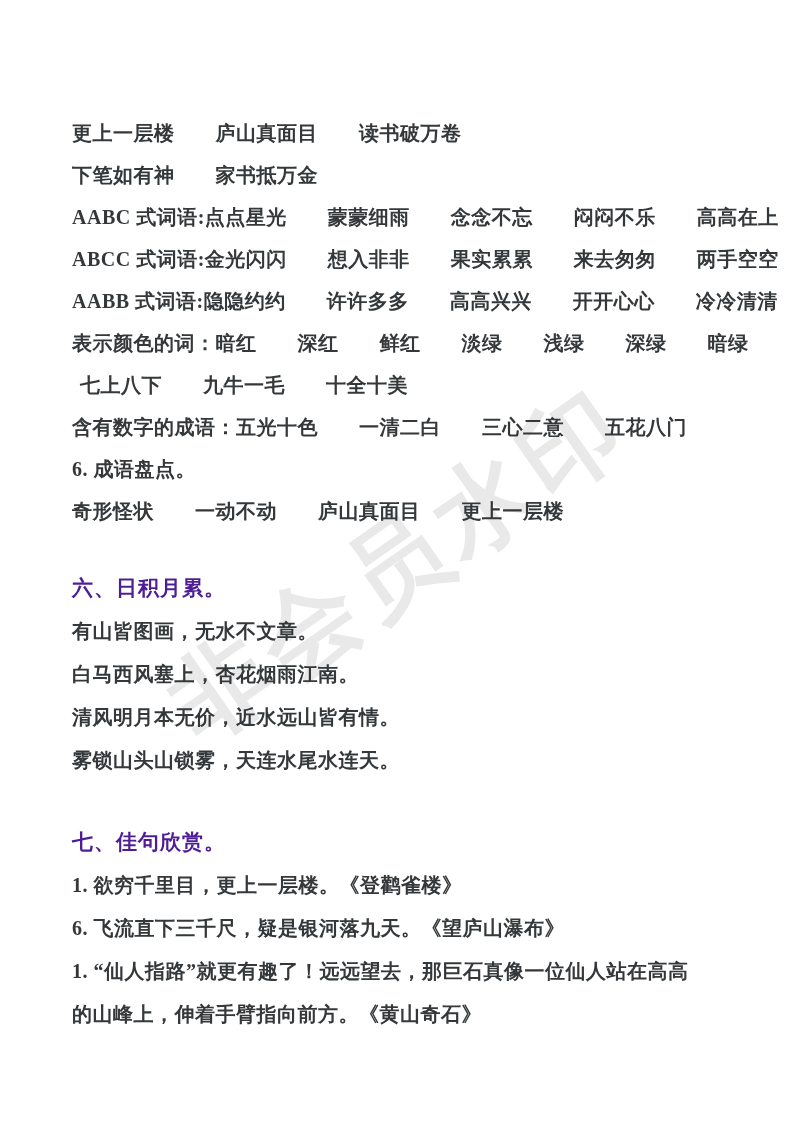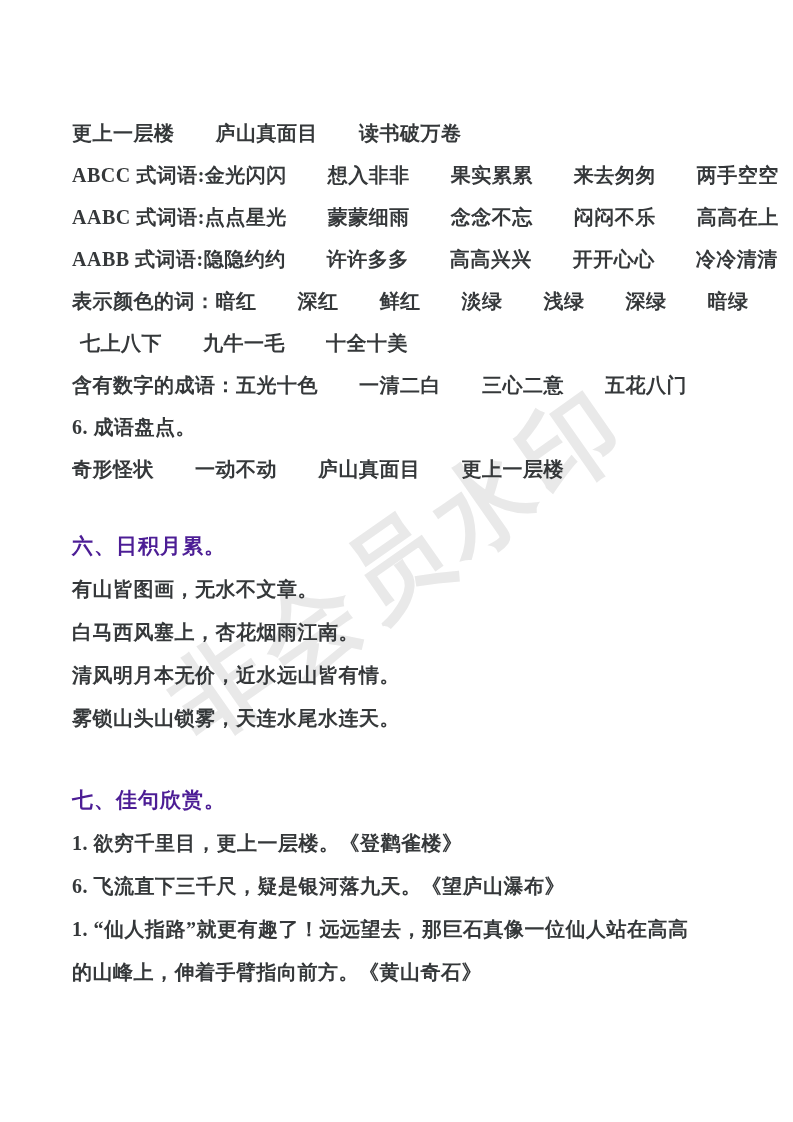--- a/index.html
+++ b/index.html
@@ -62,22 +62,23 @@
 </head>
 <body>
 
 <div class="page">
 
   <div class="watermark" style="color: rgb(233, 233, 233);">非会员水印</div>
 
   <div class="content">
 
     <p class="line">更上一层楼　　庐山真面目　　读书破万卷</p>
+    <p class="line">下笔如有神　　家书抵万金</p>
+    <p class="line">AABC 式词语:点点星光　　蒙蒙细雨　　念念不忘　　闷闷不乐　　高高在上</p>
     <p class="line">ABCC 式词语:金光闪闪　　想入非非　　果实累累　　来去匆匆　　两手空空</p>
-    <p class="line">AABC 式词语:点点星光　　蒙蒙细雨　　念念不忘　　闷闷不乐　　高高在上</p>
     <p class="line">AABB 式词语:隐隐约约　　许许多多　　高高兴兴　　开开心心　　冷冷清清</p>
     <p class="line">表示颜色的词：暗红　　深红　　鲜红　　淡绿　　浅绿　　深绿　　暗绿</p>
     <p class="line indent-sm">七上八下　　九牛一毛　　十全十美</p>
     <p class="line">含有数字的成语：五光十色　　一清二白　　三心二意　　五花八门</p>
     <p class="line">6. 成语盘点。</p>
     <p class="line">奇形怪状　　一动不动　　庐山真面目　　更上一层楼</p>
 
     <div class="sec sec-6">
       <h3 class="sec-heading">六、日积月累。</h3>
       <p class="line">有山皆图画，无水不文章。</p>

